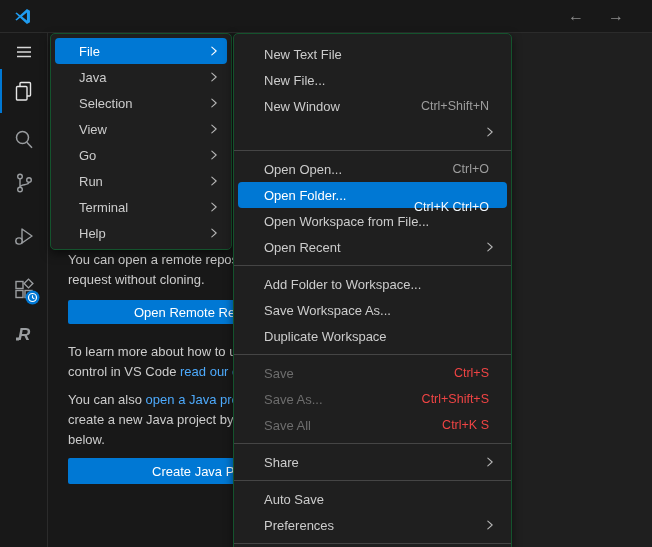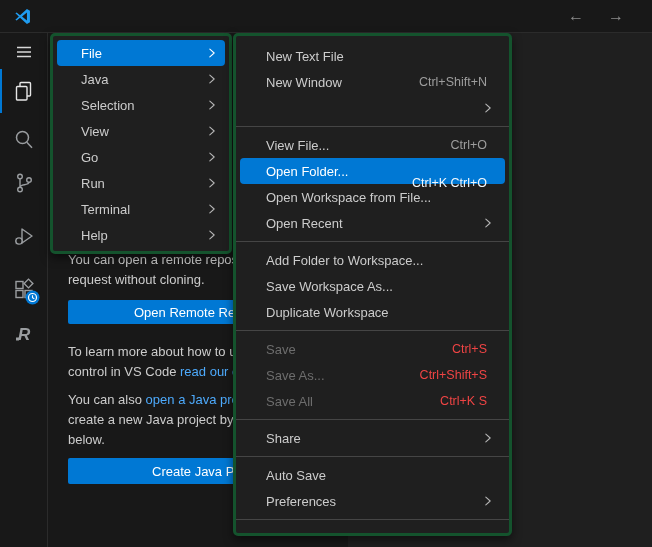--- a/index.html
+++ b/index.html
@@ -27,21 +27,21 @@
 
   
   .sidebar-bg{position:absolute;left:48px;top:33px;width:300px;height:514px;background:#181818;z-index:1;}
   .sb-text{position:absolute;left:68px;z-index:2;line-height:20px;color:#cccccc;white-space:nowrap;}
   .sb-text a{color:#4daafc;text-decoration:none;cursor:pointer;}
   .sb-button{position:absolute;left:68px;width:262px;background:#0078d4;color:#ffffff;
              border-radius:2px;z-index:2;display:flex;align-items:center;white-space:nowrap;
              cursor:pointer;font-size:13px;}
 
   
-  .menu-panel{position:absolute;background:#1f1f1f;border:3px solid #14532d;border-radius:5px;
+  .menu-panel{position:absolute;background:#1f1f1f;border:1px solid #14532d;border-radius:5px;
               box-shadow:0 4px 10px rgba(0,0,0,.5);z-index:10;}
   .file-menu{left:50px;top:33px;width:182px;padding:4px 0 3px 0;}
   .sub-menu{left:233px;top:33px;width:279px;padding:7px 0 8px 0;}
   .menu-item{height:26px;margin:0 4px;display:flex;align-items:center;border-radius:4px;
              color:#cccccc;cursor:pointer;}
   .file-menu .menu-item{padding:0 6px 0 24px;}
   .sub-menu  .menu-item{padding:0 10px 0 26px;}
   .menu-item .mi-label{flex:0 0 auto;}
   .menu-item .mi-spacer{flex:1 1 auto;}
   .mi-shortcut{color:#9d9d9d;margin-right:8px;font-size:12.5px;}
@@ -225,35 +225,39 @@
         </span>
       </div>
     </div>
 
   <div class="menu-panel sub-menu">
       <div class="menu-item">
         <span class="mi-label">New Text File</span>
         <span class="mi-spacer"></span>
       </div>
       <div class="menu-item">
+        <span class="mi-label">New File...</span>
+        <span class="mi-spacer"></span>
+      </div>
+      <div class="menu-item">
         <span class="mi-label">New Window</span>
         <span class="mi-spacer"></span>
         <span class="mi-shortcut">Ctrl+Shift+N</span>
       </div>
       <div class="menu-item">
         <span class="mi-spacer"></span>
         <span class="chev">
           <svg width="14" height="14" viewBox="0 0 16 16">
             <path d="M5.5 3.5l5 4.5-5 4.5" fill="none" stroke="currentColor" stroke-width="1.2" stroke-linecap="round" stroke-linejoin="round"></path>
           </svg>
         </span>
       </div>
       <div class="menu-separator"></div>
       <div class="menu-item">
-        <span class="mi-label">View File...</span>
+        <span class="mi-label">Open Open...</span>
         <span class="mi-spacer"></span>
         <span class="mi-shortcut">Ctrl+O</span>
       </div>
       <div class="menu-item active">
         <span class="mi-label">Open Folder...</span>
         <span class="mi-spacer"></span>
         <span class="mi-shortcut">Ctrl+K Ctrl+O</span>
       </div>
       <div class="menu-item">
         <span class="mi-label">Open Workspace from File...</span>

